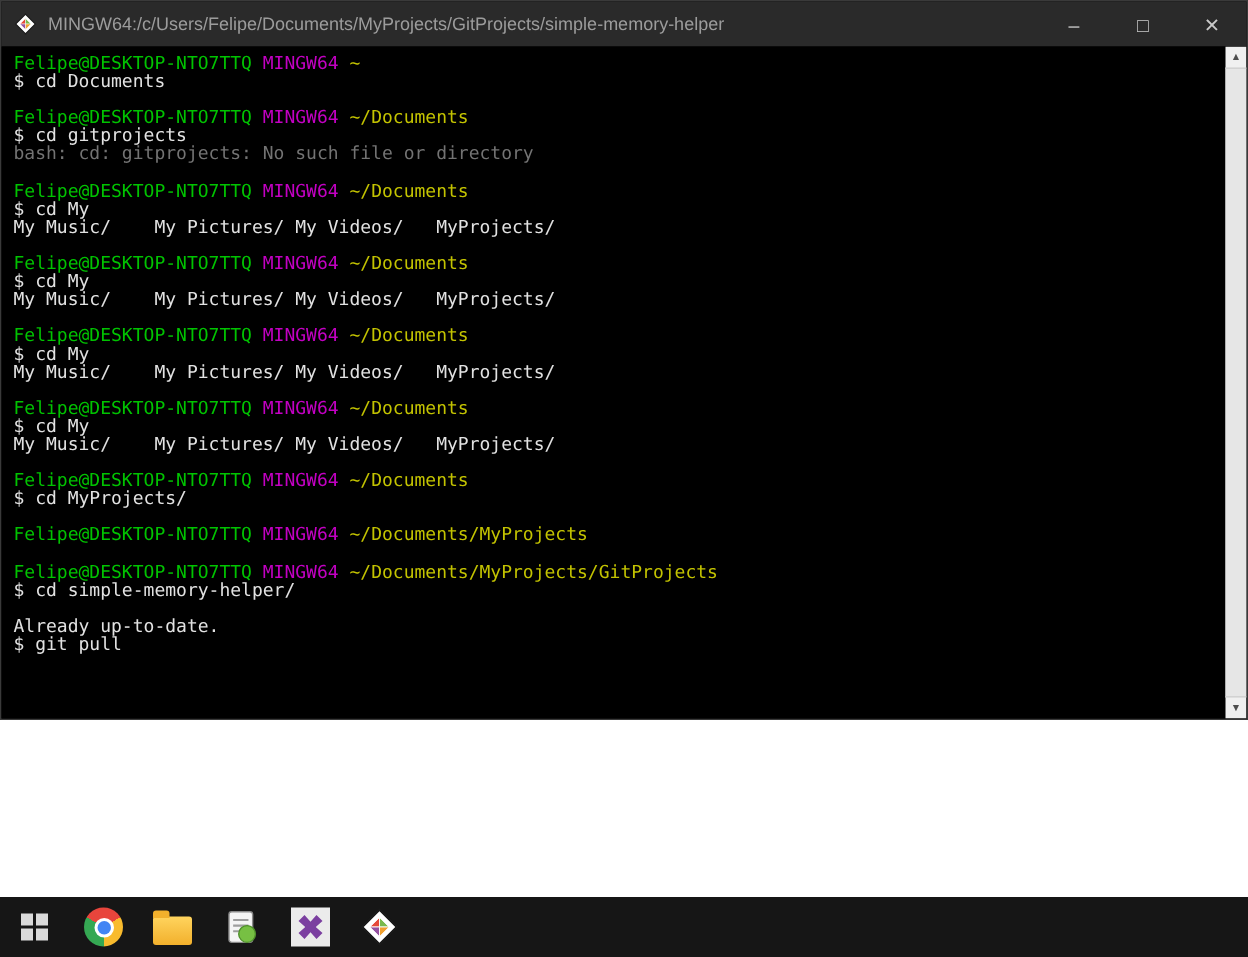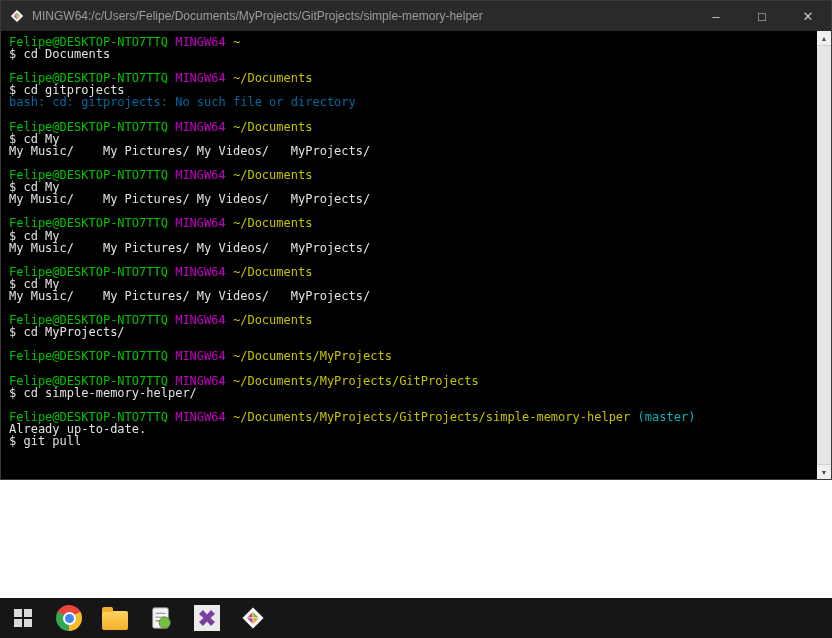--- a/index.html
+++ b/index.html
@@ -67,21 +67,21 @@
       </div>
     </div>
 
     <div class="term" style="background: rgb(0, 0, 0);">
       <div id="term-lines">
           <div class="term-line"><span style="color: rgb(0, 195, 0);">Felipe@DESKTOP-NTO7TTQ </span><span style="color: rgb(195, 0, 195);">MINGW64 </span><span style="color: rgb(195, 195, 0);">~</span></div>
           <div class="term-line"><span style="color: rgb(226, 226, 226);">$ cd Documents</span></div>
           <div class="term-line">&nbsp;</div>
           <div class="term-line"><span style="color: rgb(0, 195, 0);">Felipe@DESKTOP-NTO7TTQ </span><span style="color: rgb(195, 0, 195);">MINGW64 </span><span style="color: rgb(195, 195, 0);">~/Documents</span></div>
           <div class="term-line"><span style="color: rgb(226, 226, 226);">$ cd gitprojects</span></div>
-          <div class="term-line"><span style="color: #0369a1;">bash: cd: gitprojects: No such file or directory</span></div>
+          <div class="term-line"><span style="color: #737373;">bash: cd: gitprojects: No such file or directory</span></div>
           <div class="term-line">&nbsp;</div>
           <div class="term-line"><span style="color: rgb(0, 195, 0);">Felipe@DESKTOP-NTO7TTQ </span><span style="color: rgb(195, 0, 195);">MINGW64 </span><span style="color: rgb(195, 195, 0);">~/Documents</span></div>
           <div class="term-line"><span style="color: rgb(226, 226, 226);">$ cd My</span></div>
           <div class="term-line"><span style="color: rgb(226, 226, 226);">My Music/    My Pictures/ My Videos/   MyProjects/</span></div>
           <div class="term-line">&nbsp;</div>
           <div class="term-line"><span style="color: rgb(0, 195, 0);">Felipe@DESKTOP-NTO7TTQ </span><span style="color: rgb(195, 0, 195);">MINGW64 </span><span style="color: rgb(195, 195, 0);">~/Documents</span></div>
           <div class="term-line"><span style="color: rgb(226, 226, 226);">$ cd My</span></div>
           <div class="term-line"><span style="color: rgb(226, 226, 226);">My Music/    My Pictures/ My Videos/   MyProjects/</span></div>
           <div class="term-line">&nbsp;</div>
           <div class="term-line"><span style="color: rgb(0, 195, 0);">Felipe@DESKTOP-NTO7TTQ </span><span style="color: rgb(195, 0, 195);">MINGW64 </span><span style="color: rgb(195, 195, 0);">~/Documents</span></div>
@@ -93,21 +93,20 @@
           <div class="term-line"><span style="color: rgb(226, 226, 226);">My Music/    My Pictures/ My Videos/   MyProjects/</span></div>
           <div class="term-line">&nbsp;</div>
           <div class="term-line"><span style="color: rgb(0, 195, 0);">Felipe@DESKTOP-NTO7TTQ </span><span style="color: rgb(195, 0, 195);">MINGW64 </span><span style="color: rgb(195, 195, 0);">~/Documents</span></div>
           <div class="term-line"><span style="color: rgb(226, 226, 226);">$ cd MyProjects/</span></div>
           <div class="term-line">&nbsp;</div>
           <div class="term-line"><span style="color: rgb(0, 195, 0);">Felipe@DESKTOP-NTO7TTQ </span><span style="color: rgb(195, 0, 195);">MINGW64 </span><span style="color: rgb(195, 195, 0);">~/Documents/MyProjects</span></div>
           <div class="term-line">&nbsp;</div>
           <div class="term-line"><span style="color: rgb(0, 195, 0);">Felipe@DESKTOP-NTO7TTQ </span><span style="color: rgb(195, 0, 195);">MINGW64 </span><span style="color: rgb(195, 195, 0);">~/Documents/MyProjects/GitProjects</span></div>
           <div class="term-line"><span style="color: rgb(226, 226, 226);">$ cd simple-memory-helper/</span></div>
           <div class="term-line">&nbsp;</div>
-          <div class="term-line"><span style="color: rgb(0, 195, 0);">Felipe@DESKTOP-NTO7TTQ </span><span style="color: rgb(195, 0, 195);">MINGW64 </span><span style="color: rgb(195, 195, 0);">~/Documents/MyProjects/GitProjects/simple-memory-helper</span><span style="color: rgb(0, 183, 183);"> (master)</span></div>
           <div class="term-line"><span style="color: rgb(226, 226, 226);">Already up-to-date.</span></div>
           <div class="term-line"><span style="color: rgb(226, 226, 226);">$ git pull</span></div>
         </div>
       <div class="scrollbar">
         <span class="sb-btn">▲</span>
         <div class="sb-thumb"></div>
         <span class="sb-btn">▼</span>
       </div>
     </div>
   </div>

